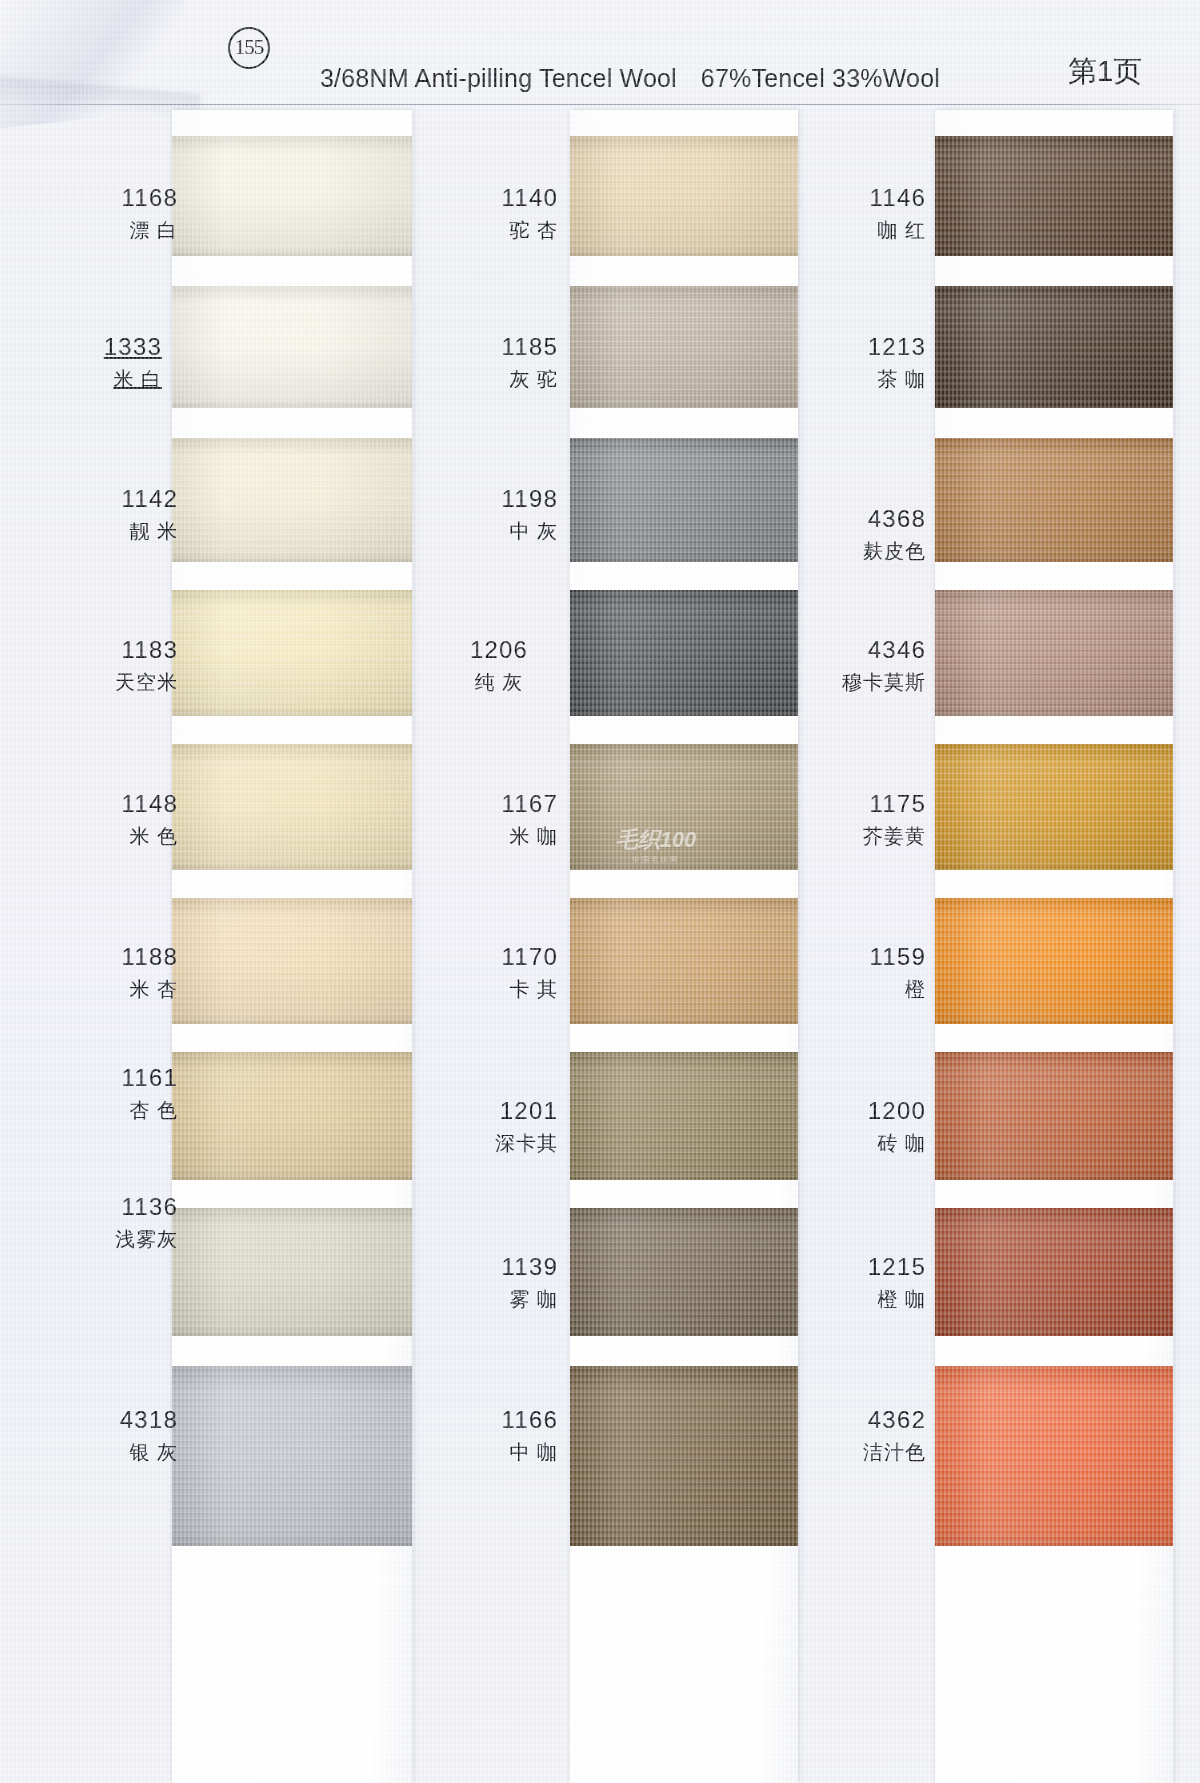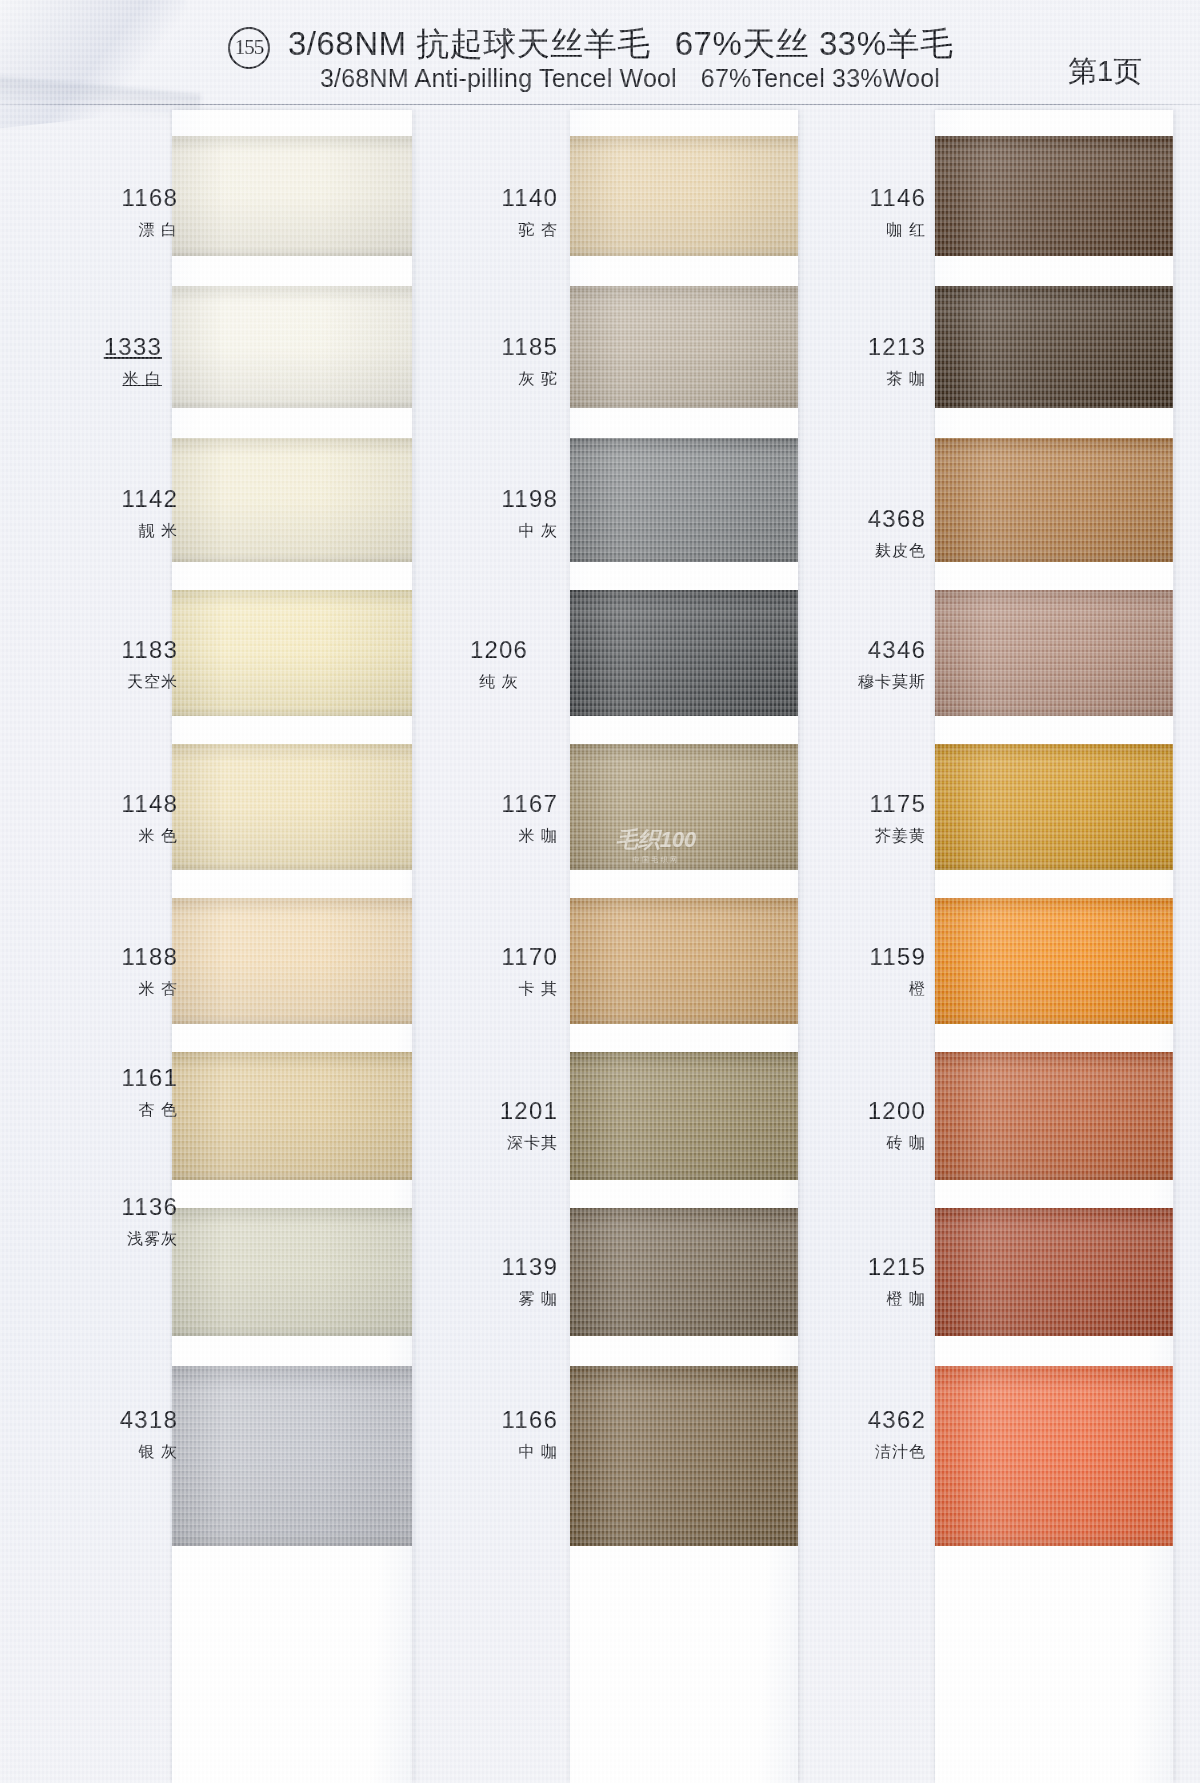--- a/index.html
+++ b/index.html
@@ -161,21 +161,21 @@
   }
   .label .code {
     display: block;
     font-size: 24px;
     letter-spacing: 1.2px;
     line-height: 30px;
     color: #16181e;
   }
   .label .cname {
     display: block;
-    font-size: 16px;
+    font-size: 20px;
     line-height: 34px;
     letter-spacing: 1px;
     color: #14161c;
   }
 
   
   .watermark {
     position: absolute;
     left: 596px;
     top: 826px;
@@ -204,23 +204,20 @@
 </head>
 <body>
 
 <div class="sheet">
 
   <div class="corner-fold"></div>
   <div class="corner-fold2"></div>
 
   <div class="header">
     <div class="hdr-badge">155</div>
-    <div class="hdr-line1">
-      <span>3/68NM 抗起球天丝羊毛</span><span class="gap"></span><span>67%天丝  33%羊毛</span>
-    </div>
     <div class="hdr-line2">
       <span>3/68NM Anti-pilling Tencel Wool</span><span class="gap"></span><span>67%Tencel  33%Wool</span>
     </div>
     <div class="hdr-page">第1页</div>
   </div>
   <div class="hdr-rule"></div>
 
   <div id="columns-root">
       <div class="label" style="left: 60px; top: 183px; width: 118px;">
         <span class="code">1168</span>

